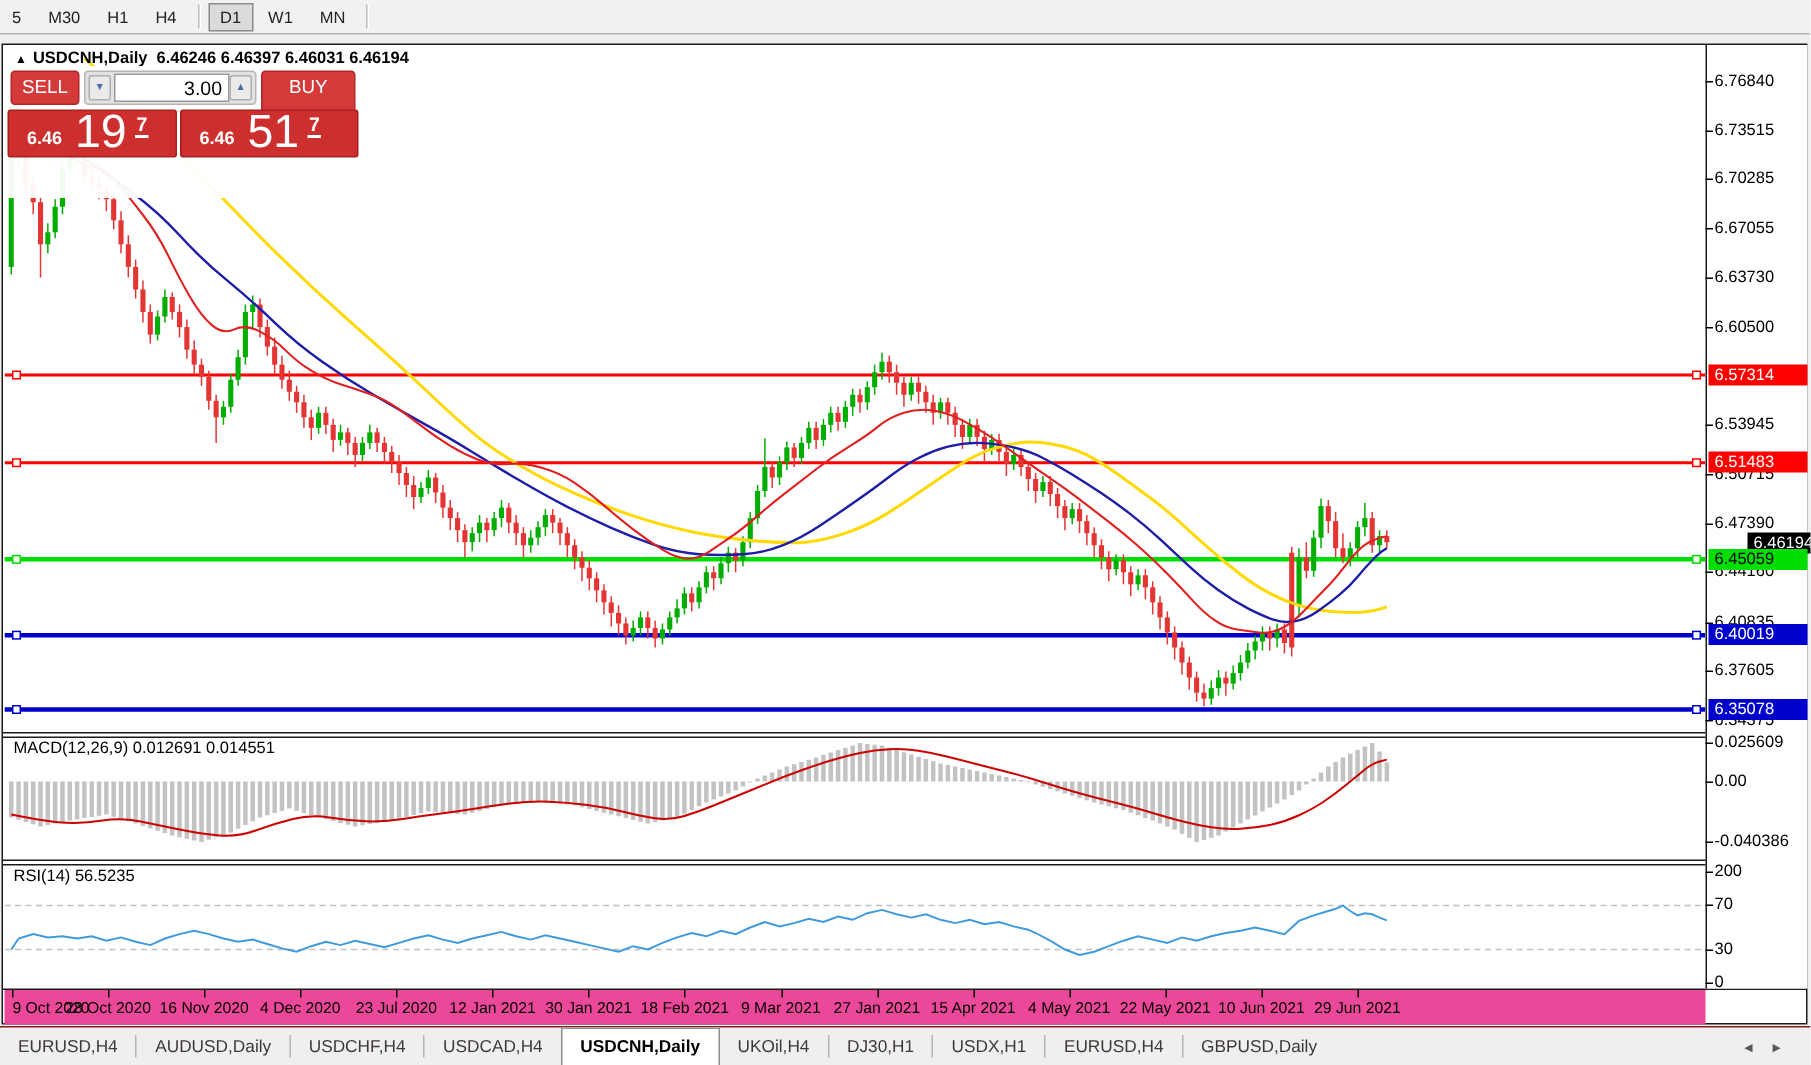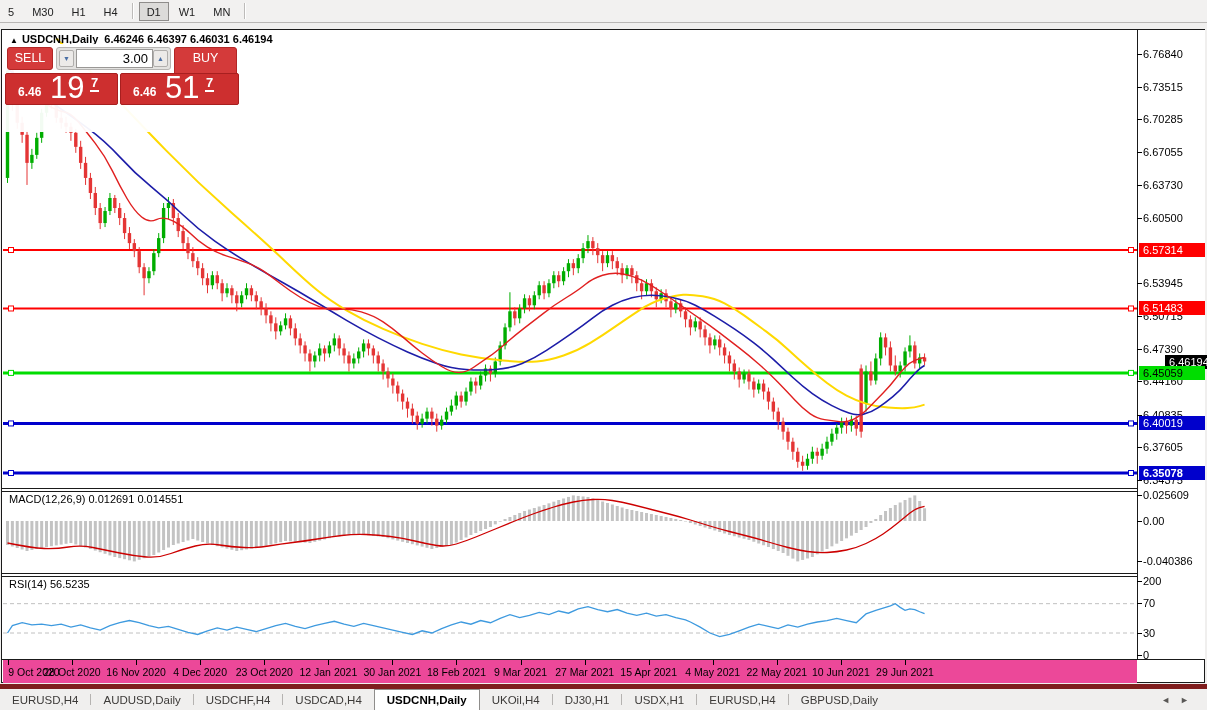--- a/index.html
+++ b/index.html
@@ -60,21 +60,21 @@
   .price-box { position:absolute; top:29px; height:32px; background:#cd2f2f; border:1px solid #a81f1f;
                border-radius:2px; color:#fff; cursor:pointer; }
   #sell-box { left:1px; width:113px; } #buy-box { left:116px; width:119px; }
   .price-box .small { position:absolute; left:12px; bottom:5px; font-size:12px; font-weight:700; }
   .price-box .big   { position:absolute; left:44px; top:-4px; font-size:31px; font-weight:400; }
   .price-box .sup   { position:absolute; left:84px; top:1px; font-size:13px; font-weight:700;
                       border-bottom:2px solid #fff; padding:0 1px; }
 
   
   #tabbar { position:absolute; left:0; top:684px; width:1207px; height:26px;
-            background:#f0efee; border-top:5px solid #7f1d1d;
+            background:#f0efee; border-top:1px solid #7f1d1d;
             display:flex; align-items:stretch; font-size:11.5px; color:#3c3a38;text-align:right; }
   .tab { padding:0 12px; display:flex; align-items:center; cursor:pointer; white-space:nowrap; }
   .tab.active { background:#fff; border:1px solid #8f8d8b; border-bottom:none; color:#000; font-weight:700; }
   .tab-sep { width:1px; background:#b5b3b1; margin:5px 0; }
   #tab-nav { margin-left:auto; display:flex; align-items:center; gap:10px; padding-right:18px;
              color:#5a5856; font-size:9px; }
   #tab-nav span { cursor:pointer; }
 </style>
 </head>
 <body>
@@ -735,31 +735,31 @@
     <div id="date-row">
         <div class="date-tick" style="left: 5px;"></div>
         <div class="date-label" style="left: -4px;">9 Oct 2020</div>
         <div class="date-tick" style="left: 69.07px;"></div>
         <div class="date-label" style="left: 34.07px;">28 Oct 2020</div>
         <div class="date-tick" style="left: 133.14px;"></div>
         <div class="date-label" style="left: 98.14px;">16 Nov 2020</div>
         <div class="date-tick" style="left: 197.21px;"></div>
         <div class="date-label" style="left: 162.21px;">4 Dec 2020</div>
         <div class="date-tick" style="left: 261.28px;"></div>
-        <div class="date-label" style="left: 226.28px;">23 Oct 2020</div>
+        <div class="date-label" style="left: 226.28px;">23 Jul 2020</div>
         <div class="date-tick" style="left: 325.35px;"></div>
         <div class="date-label" style="left: 290.35px;">12 Jan 2021</div>
         <div class="date-tick" style="left: 389.42px;"></div>
         <div class="date-label" style="left: 354.42px;">30 Jan 2021</div>
         <div class="date-tick" style="left: 453.49px;"></div>
         <div class="date-label" style="left: 418.49px;">18 Feb 2021</div>
         <div class="date-tick" style="left: 517.56px;"></div>
         <div class="date-label" style="left: 482.56px;">9 Mar 2021</div>
         <div class="date-tick" style="left: 581.63px;"></div>
-        <div class="date-label" style="left: 546.63px;">27 Mar 2021</div>
+        <div class="date-label" style="left: 546.63px;">27 Jan 2021</div>
         <div class="date-tick" style="left: 645.7px;"></div>
         <div class="date-label" style="left: 610.7px;">15 Apr 2021</div>
         <div class="date-tick" style="left: 709.77px;"></div>
         <div class="date-label" style="left: 674.77px;">4 May 2021</div>
         <div class="date-tick" style="left: 773.84px;"></div>
         <div class="date-label" style="left: 738.84px;">22 May 2021</div>
         <div class="date-tick" style="left: 837.91px;"></div>
         <div class="date-label" style="left: 802.91px;">10 Jun 2021</div>
         <div class="date-tick" style="left: 901.98px;"></div>
         <div class="date-label" style="left: 866.98px;">29 Jun 2021</div>
@@ -802,21 +802,21 @@
       <div class="axis-label" style="top: 567.169px;">70</div>
       <div class="axis-tick" style="top: 602.501px;"></div>
       <div class="axis-label" style="top: 596.501px;">30</div>
       <div class="axis-tick" style="top: 624.5px;"></div>
       <div class="axis-label" style="top: 618.5px;">0</div>
       <div class="badge" style="top: 213px; background: rgb(255, 0, 0); color: rgb(255, 255, 255);">6.57314</div>
       <div class="badge" style="top: 271.479px; background: rgb(255, 0, 0); color: rgb(255, 255, 255);">6.51483</div>
       <div class="badge" style="top: 324.522px; background: rgb(0, 0, 0); color: rgb(255, 255, 255); margin-left: 26px;">6.46194</div>
       <div class="badge" style="top: 335.905px; background: rgb(0, 221, 0); color: rgb(0, 0, 0);">6.45059</div>
       <div class="badge" style="top: 386.452px; background: rgb(0, 0, 204); color: rgb(255, 255, 255);">6.40019</div>
-      <div class="badge" style="top: 436.005px; background: rgb(0, 0, 204); color: rgb(255, 255, 255); font-weight: bold;">6.35078</div>
+      <div class="badge" style="top: 436.005px; background: rgb(0, 0, 204); color: rgb(255, 255, 255);">6.35078</div>
     </div>
 
   <div id="tabbar">
       <div class="tab">EURUSD,H4</div>
       <div class="tab-sep"></div>
       <div class="tab">AUDUSD,Daily</div>
       <div class="tab-sep"></div>
       <div class="tab">USDCHF,H4</div>
       <div class="tab-sep"></div>
       <div class="tab">USDCAD,H4</div>

